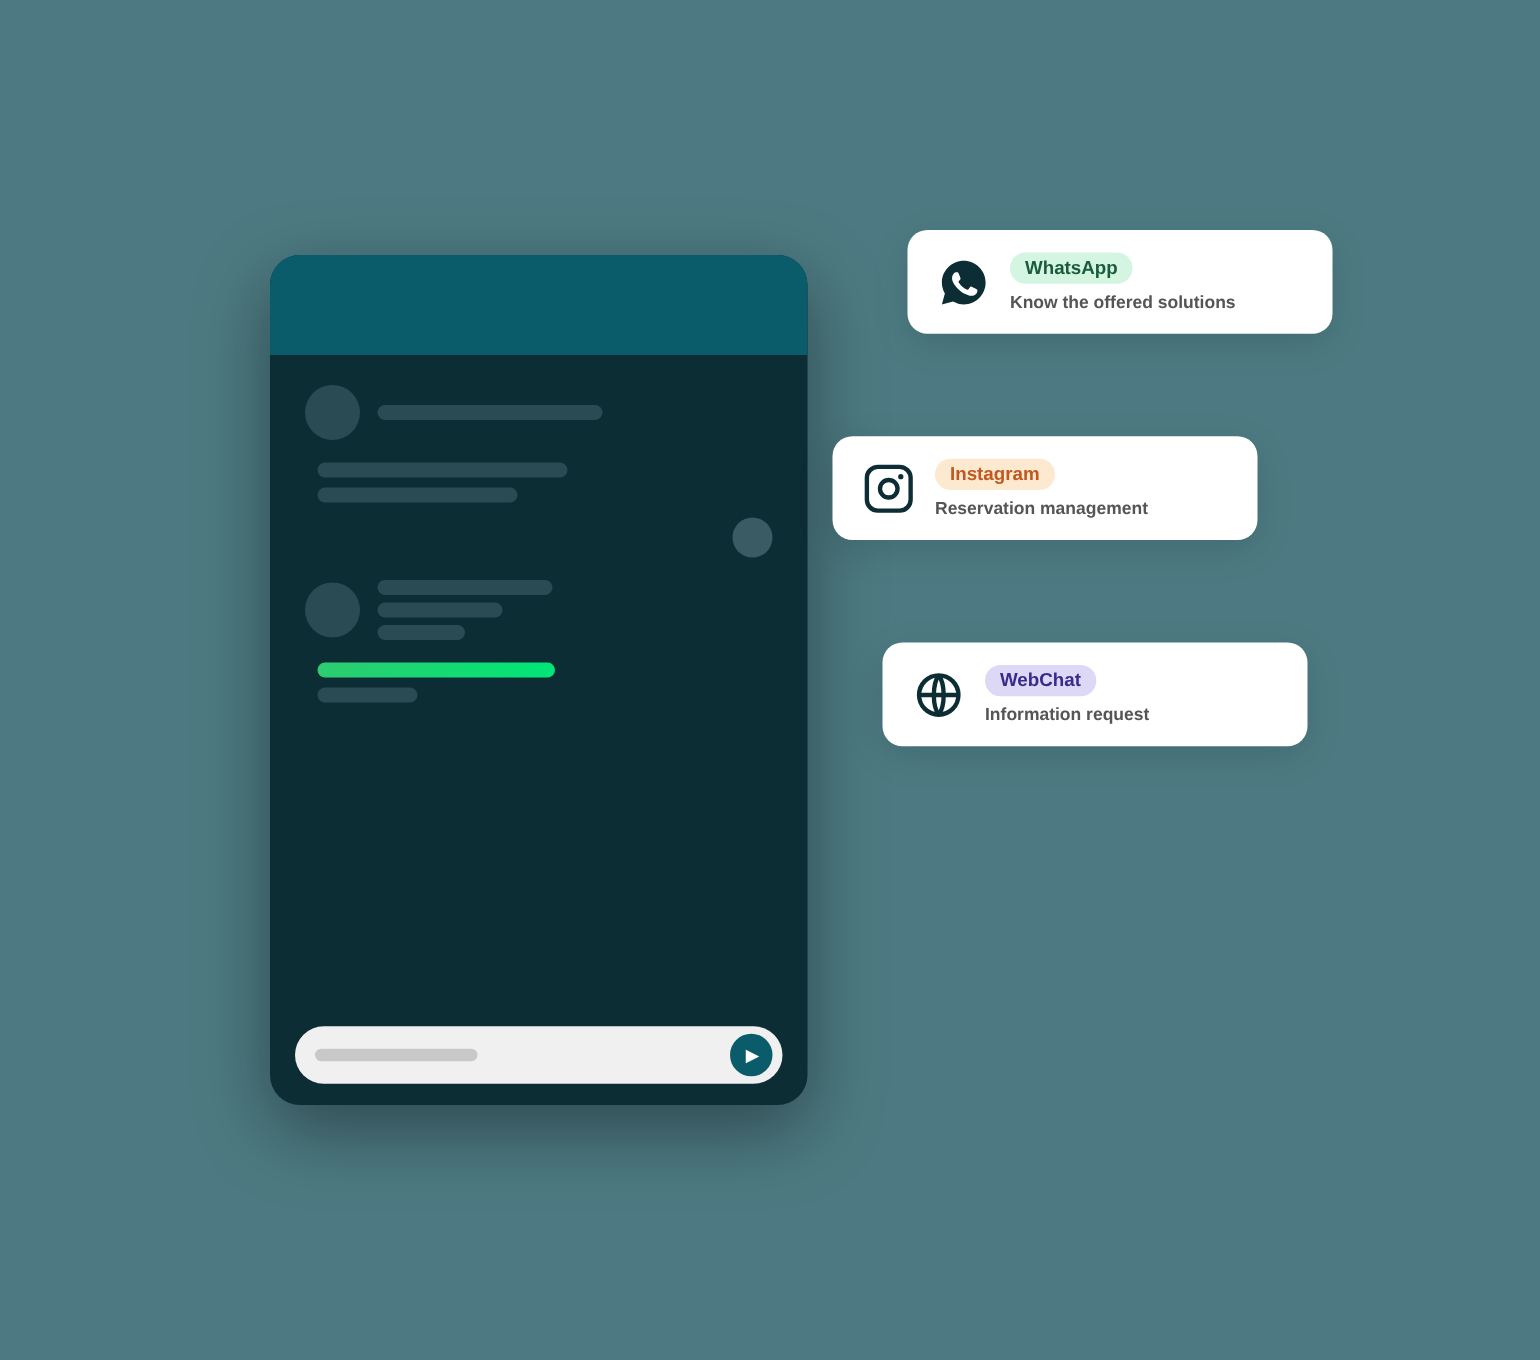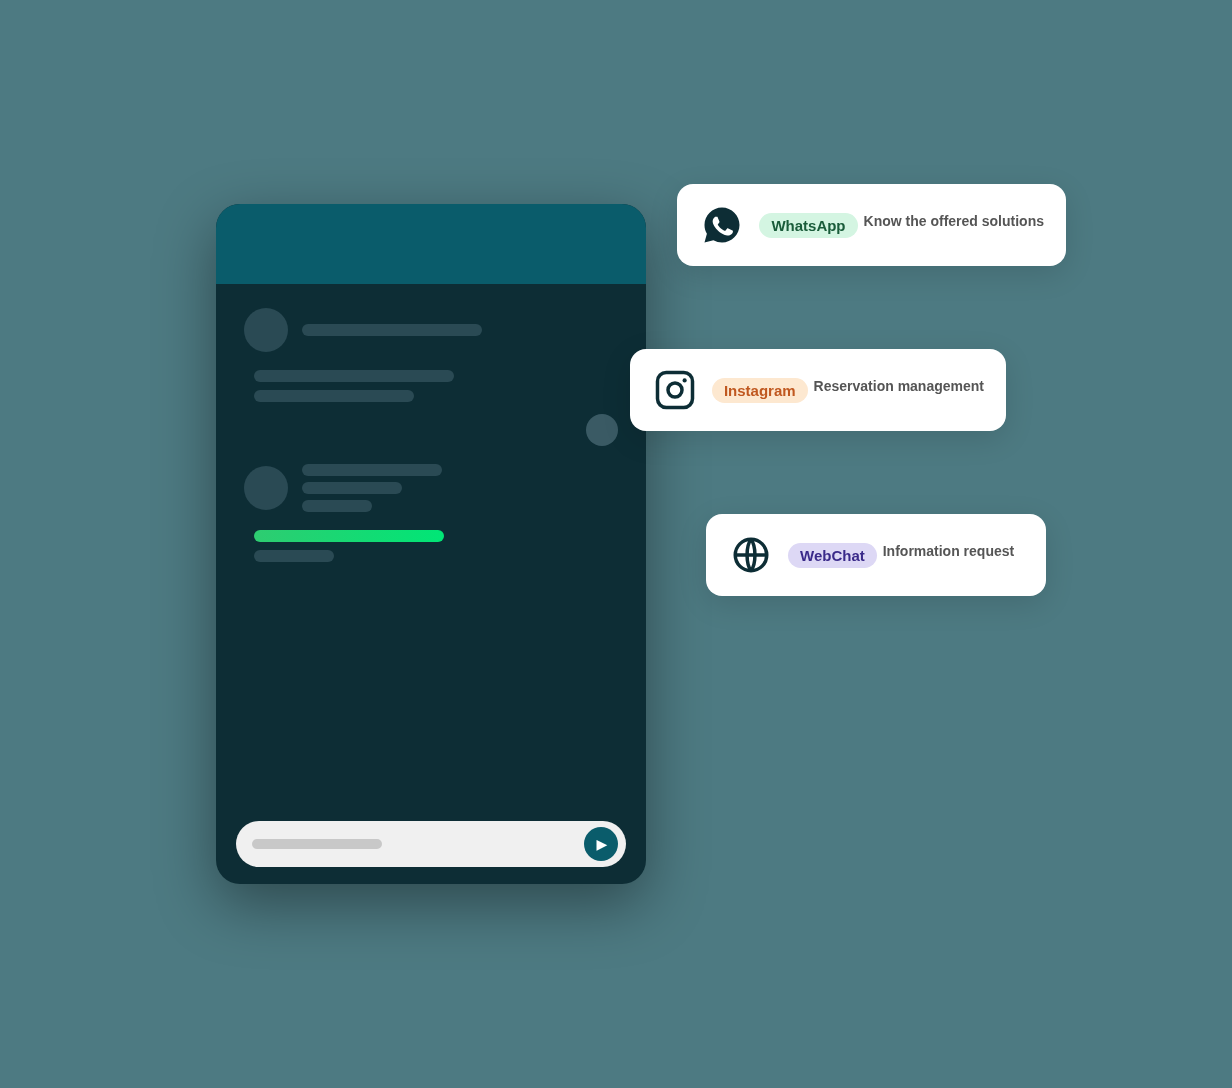--- a/index.html
+++ b/index.html
@@ -190,20 +190,21 @@
       justify-content: center;
     }
 
     .card-icon svg {
       width: 42px;
       height: 42px;
     }
 
     .card-content {
       display: flex;
+      flex-direction: column;
       gap: 6px;
     }
 
     .badge {
       display: inline-block;
       padding: 4px 12px;
       border-radius: 20px;
       font-size: 15px;
       font-weight: 700;
       width: fit-content;

